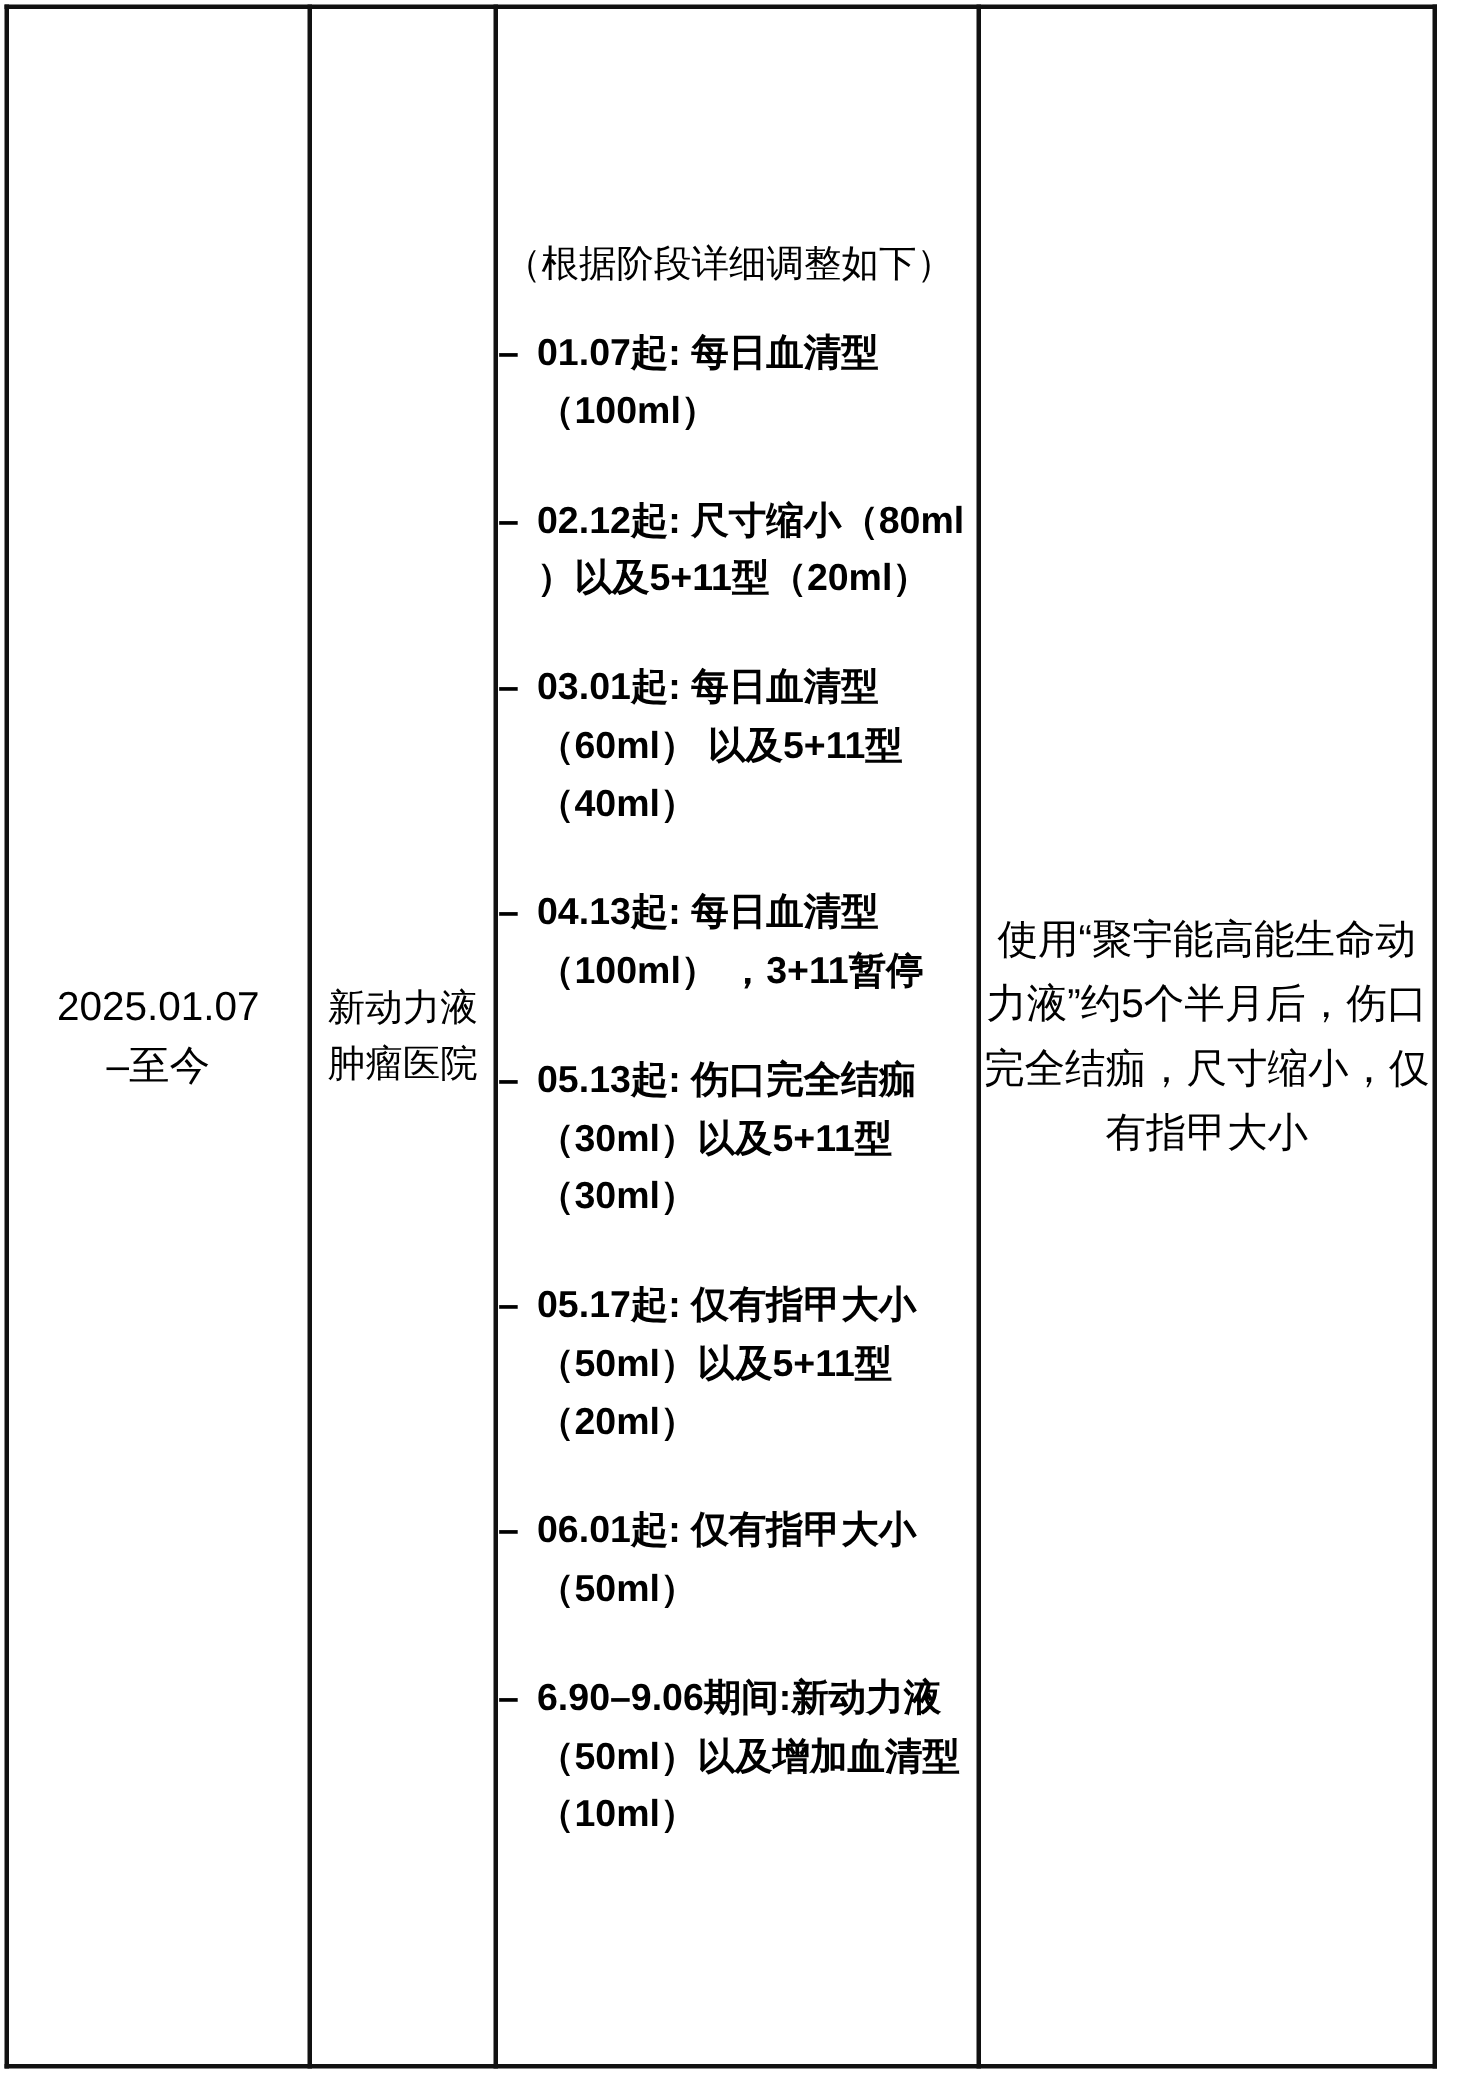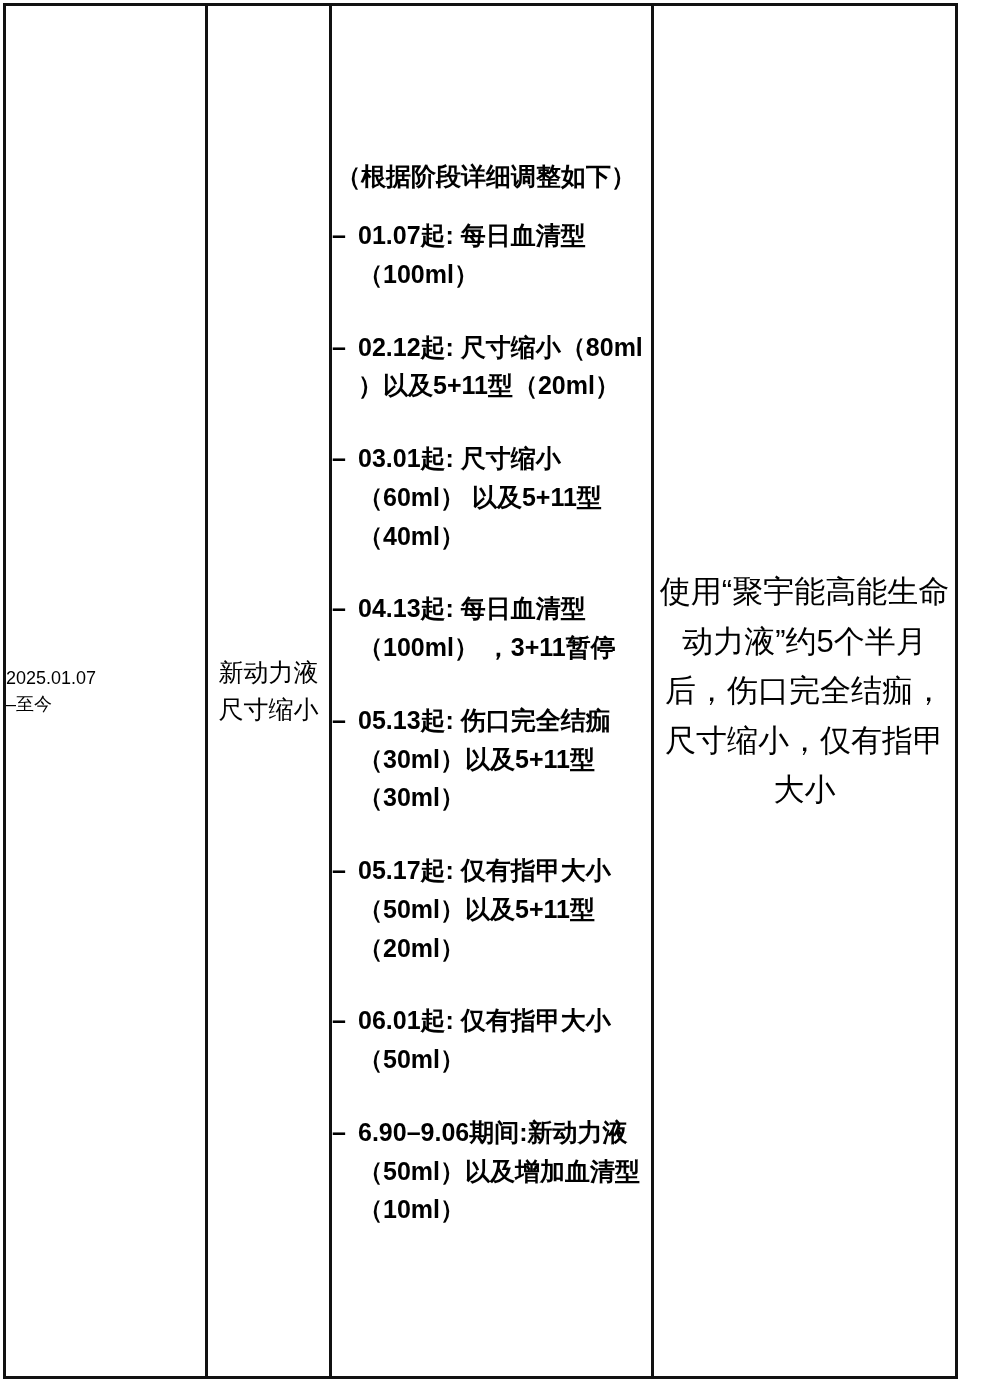--- a/index.html
+++ b/index.html
@@ -32,44 +32,44 @@
     border: 3px solid #111111;
     vertical-align: middle;
     padding: 0;
   }
   .col-date { width: 202px; }
   .col-treat { width: 124px; }
   .col-detail { width: 322px; }
   .col-note { width: 304px; }
 
   .cell-date {
-    text-align: left;
-    font-size: 18px;
+    text-align: center;
+    font-size: 27px;
     line-height: 1.45;
     padding: 6px 4px;
     margin-left: 36px;
   }
   .cell-treatment {
     text-align: center;
     font-size: 25px;
     line-height: 1.5;
     padding: 6px 6px;
   }
   .cell-note {
     text-align: center;
-    font-size: 31px;
+    font-size: 27px;
     line-height: 1.6;
     padding: 6px 14px;
   }
   .cell-detail {
     padding: 26px 14px 22px 14px;
     vertical-align: top;
   }
   .detail-head {
-    font-weight: bold;
+    font-weight: normal;
     font-size: 25px;
     line-height: 1.4;
     margin: 10px 0 22px 4px;
   }
   .detail-list {
     margin: 0;
     padding: 0;
     list-style: none;
   }
   .detail-list li {
@@ -109,36 +109,36 @@
       <col class="col-note">
     </colgroup>
     <tbody>
       <tr>
         <td class="cell-date">
           <div>2025.01.07</div>
           <div>–至今</div>
         </td>
         <td class="cell-treatment">
           <div>新动力液</div>
-          <div>尺寸缩小</div>
+          <div>肿瘤医院</div>
         </td>
         <td class="cell-detail">
           <div class="detail-head">（根据阶段详细调整如下）</div>
           <ul class="detail-list">
             <li>
               <span class="dash">–</span>
               <span class="item-text">01.07起: 每日血清型（100ml）</span>
             </li>
             <li>
               <span class="dash">–</span>
               <span class="item-text">02.12起: 尺寸缩小（80ml ）以及5+11型（20ml）</span>
             </li>
             <li>
               <span class="dash">–</span>
-              <span class="item-text">03.01起: 尺寸缩小（60ml） 以及5+11型（40ml）</span>
+              <span class="item-text">03.01起: 每日血清型（60ml） 以及5+11型（40ml）</span>
             </li>
             <li>
               <span class="dash">–</span>
               <span class="item-text">04.13起: 每日血清型（100ml） ，3+11暂停</span>
             </li>
             <li>
               <span class="dash">–</span>
               <span class="item-text">05.13起: 伤口完全结痂（30ml）以及5+11型（30ml）</span>
             </li>
             <li>

